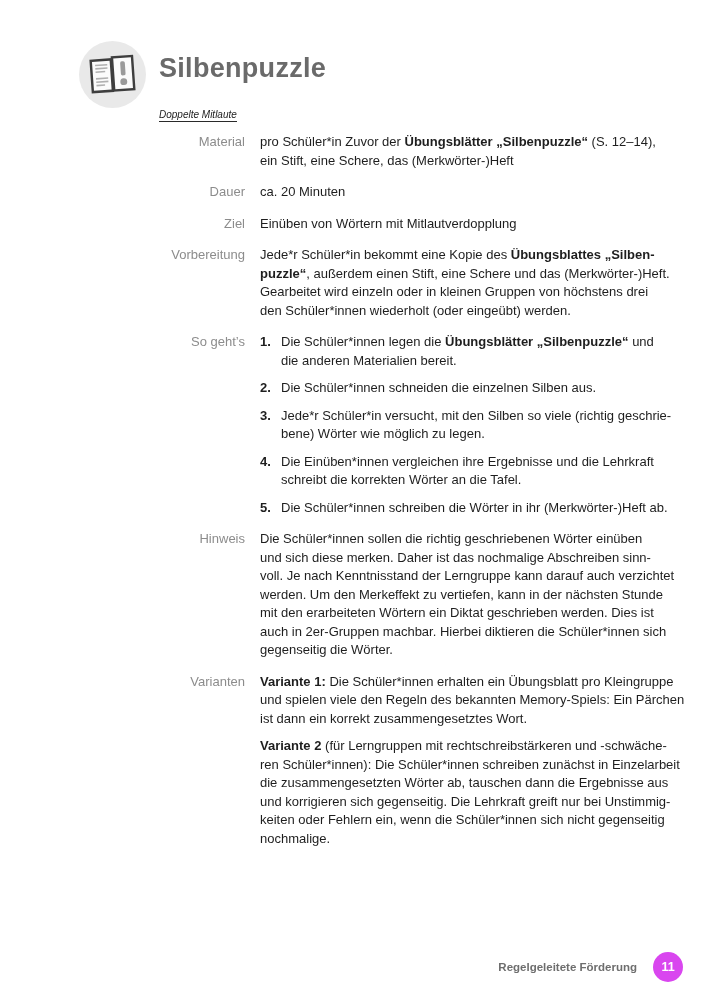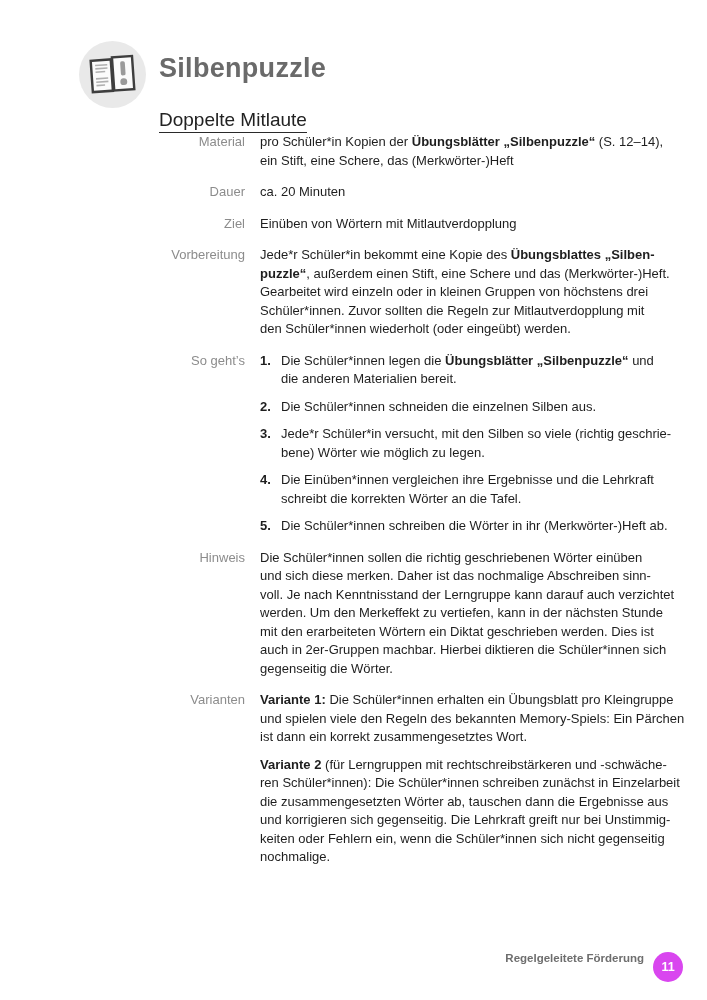--- a/index.html
+++ b/index.html
@@ -9,35 +9,35 @@
     font-family:"Liberation Sans","DejaVu Sans",sans-serif;
     color:#1e1e1e;
   }
   
   .icon-circle { position:absolute; left:79px; top:41px; width:67px; height:67px; }
   .title-block { position:absolute; left:159px; top:53px; }
   .title-block h1 {
     margin:0; font-size:27px; font-weight:bold; color:#6a6a6a; letter-spacing:0.3px;
   }
   .subtitle {
-    display:inline-block; margin-top:7px; font-size:19px; 
+    display:inline-block; margin-top:7px; font-size:10px; font-style:italic;
     color:#222; border-bottom:1.4px solid #2a2a2a; padding-bottom:1px; font-weight:500;
   }
   
   .sections { position:absolute; left:0; top:133px; width:707px; }
   .row { display:grid; grid-template-columns:245px 1fr; column-gap:15px; margin-bottom:13px; }
   .label { text-align:right; color:#8c8c8c; font-size:13px; line-height:18.5px; }
   .body { font-size:13px; line-height:18.5px; color:#1e1e1e; max-width:420px; }
   .b { font-weight:bold;text-align:right; }
   .line { white-space:pre; }
   .blk.li { display:flex; }
   .num { flex:none; width:21px; font-weight:bold; }
   .gap { margin-top:9px; }
   
-  .footer { position:absolute; right:24px; top:952px; display:flex; gap:9px; }
+  .footer { position:absolute; right:24px; top:952px; display:flex; align-items:center; gap:16px; }
   .footer-label { color:#6e6e6e; font-weight:bold; font-size:11.5px; }
   .page-badge {
     width:30px; height:30px; border-radius:50%; background:#d946ef; color:#fff;
     font-weight:bold; font-size:12.5px; display:flex; align-items:center; justify-content:center;
   }
 </style>
 </head>
 <body>
 
 <div class="page">
@@ -66,21 +66,21 @@
     <h1>Silbenpuzzle</h1><br>
     <span class="subtitle">Doppelte Mitlaute</span>
   </div>
 
   <div class="sections" id="sections">
       <div class="row">
         <div class="label">Material</div>
         <div class="body">
           <div class="blk">
             <div class="lines">
-              <div class="line"><span>pro Schüler*in Kopien der </span><span class="b">Übungsblätter „Silbenpuzzle“</span><span> (S. 12–14),</span></div>
+              <div class="line"><span>pro Schüler*in Zuvor der </span><span class="b">Übungsblätter „Silbenpuzzle“</span><span> (S. 12–14),</span></div>
               <div class="line"><span>ein Stift, eine Schere, das (Merkwörter-)Heft</span></div>
             </div>
           </div>
         </div>
       </div>
       <div class="row">
         <div class="label">Dauer</div>
         <div class="body">
           <div class="blk">
             <div class="lines">
@@ -100,21 +100,20 @@
         </div>
       </div>
       <div class="row">
         <div class="label">Vorbereitung</div>
         <div class="body">
           <div class="blk">
             <div class="lines">
               <div class="line"><span>Jede*r Schüler*in bekommt eine Kopie des </span><span class="b">Übungsblattes „Silben-</span></div>
               <div class="line"><span class="b">puzzle“</span><span>, außerdem einen Stift, eine Schere und das (Merkwörter-)Heft.</span></div>
               <div class="line"><span>Gearbeitet wird einzeln oder in kleinen Gruppen von höchstens drei</span></div>
-              <div class="line"><span>Schüler*innen. Zuvor sollten die Regeln zur Mitlautverdopplung mit</span></div>
               <div class="line"><span>den Schüler*innen wiederholt (oder eingeübt) werden.</span></div>
             </div>
           </div>
         </div>
       </div>
       <div class="row">
         <div class="label">So geht’s</div>
         <div class="body">
           <div class="blk li">
             <span class="num">1.</span>

